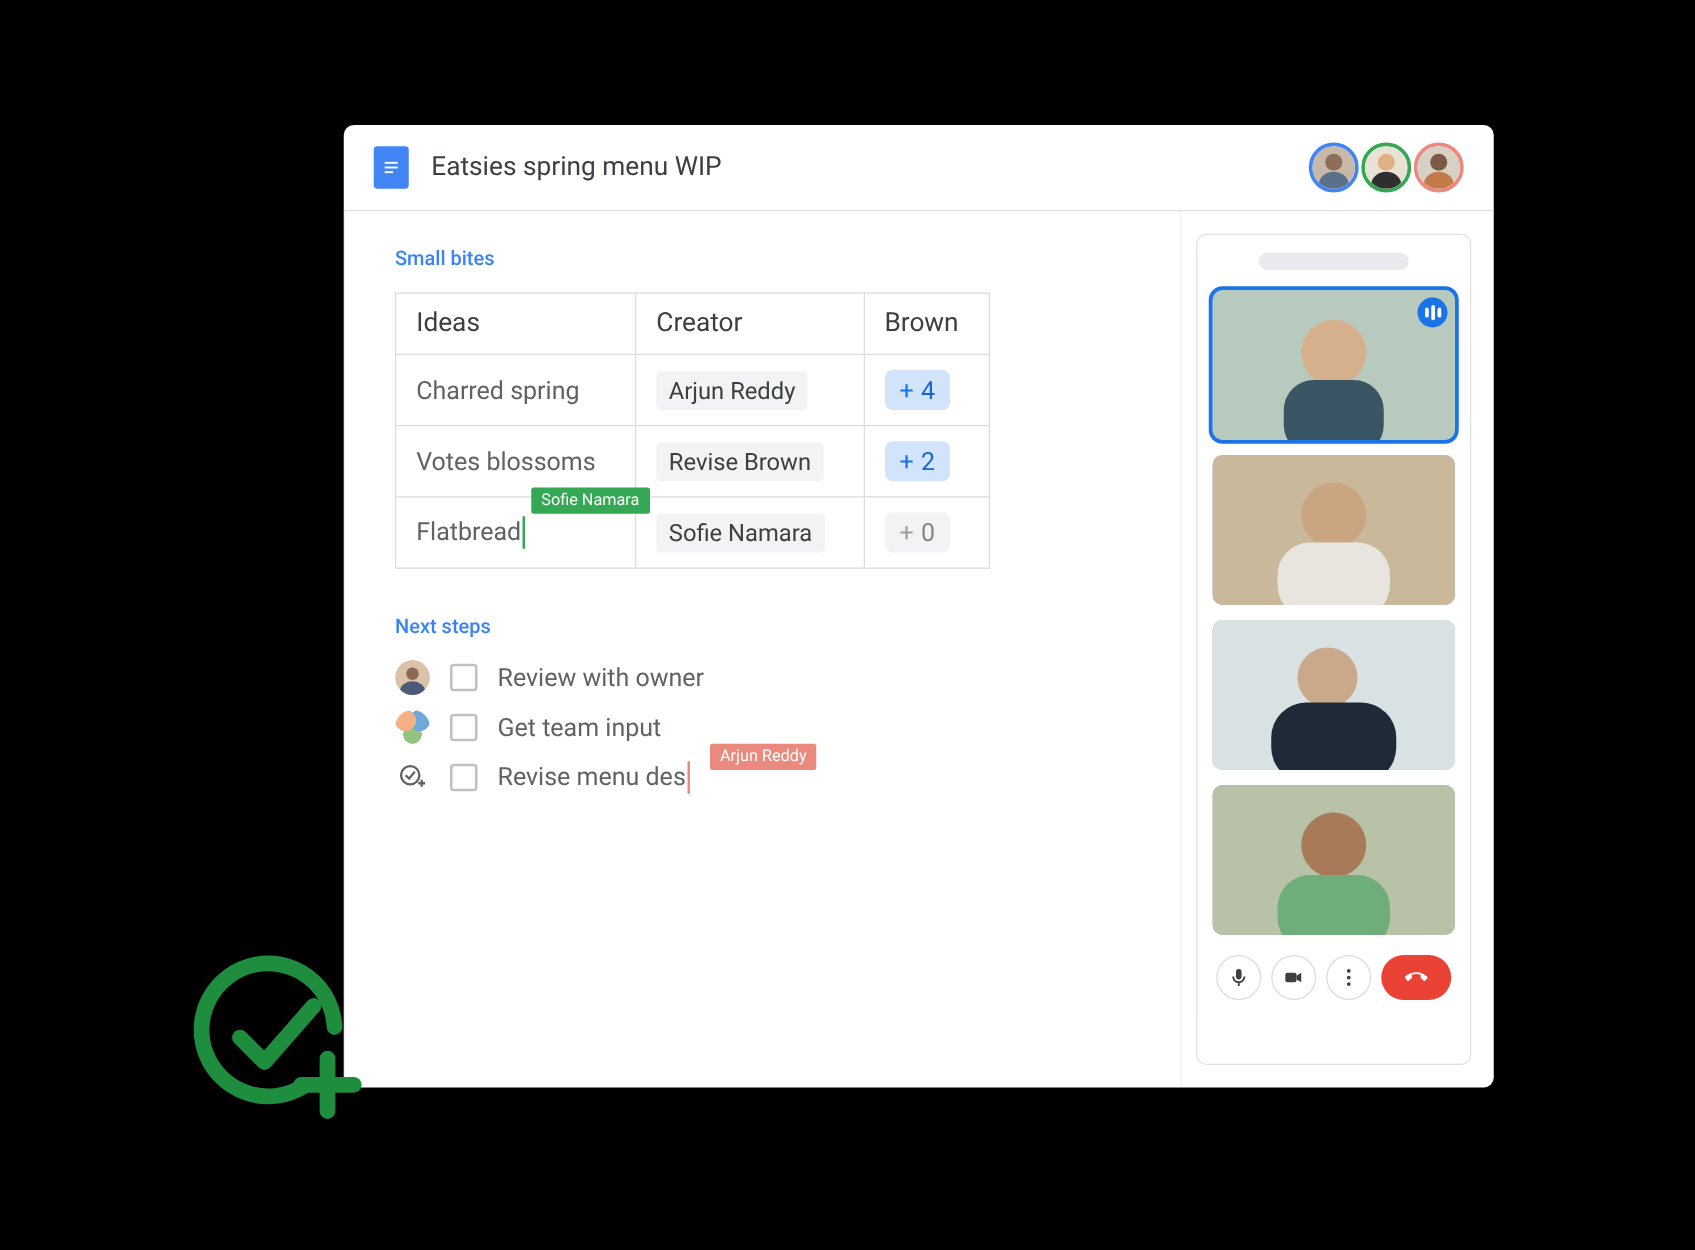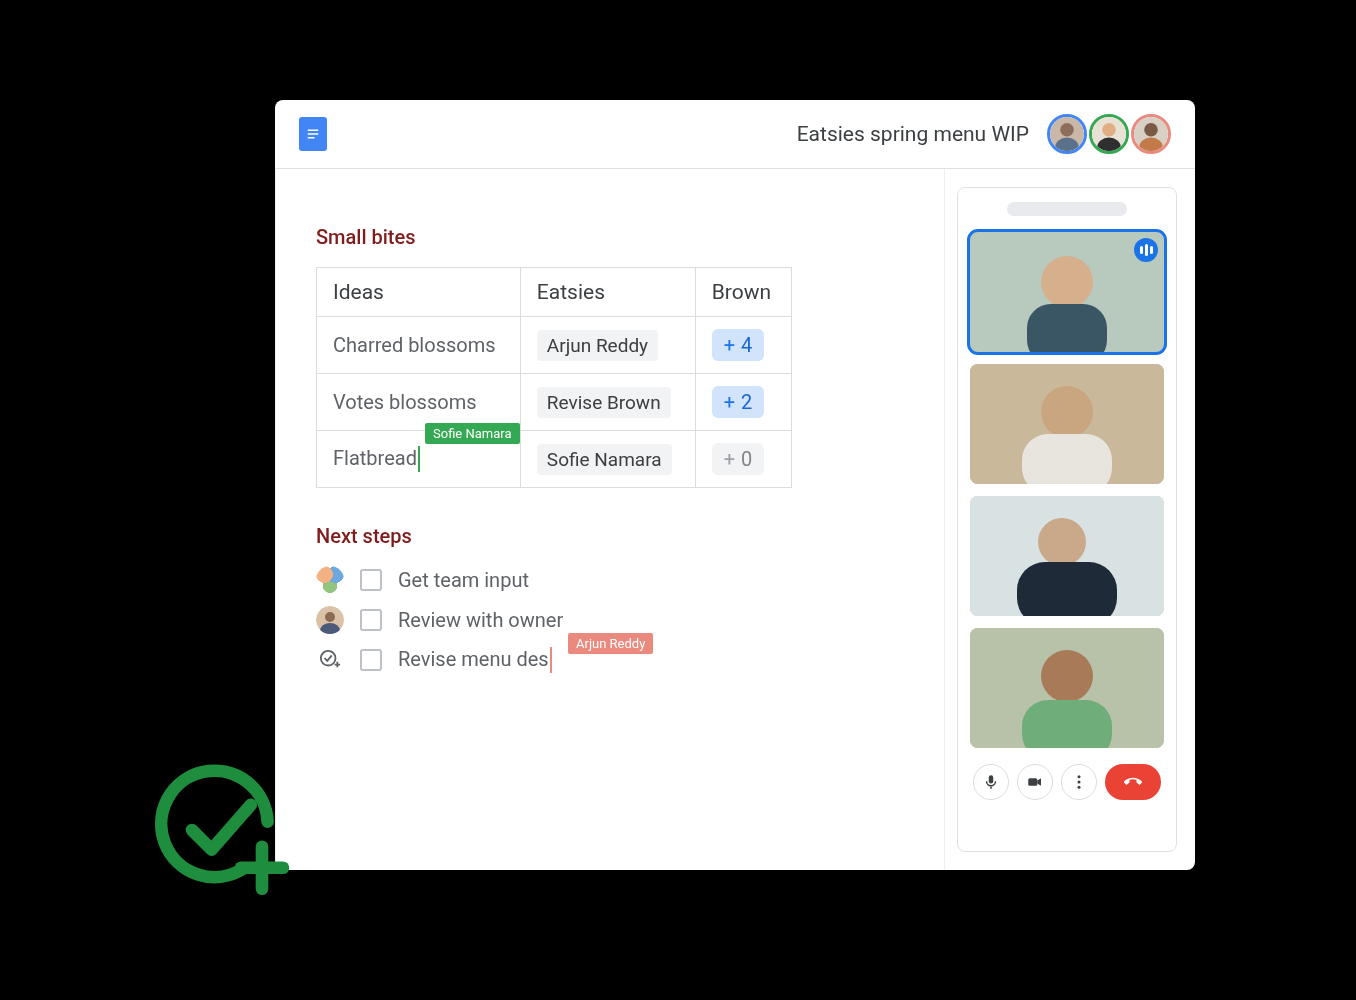--- a/index.html
+++ b/index.html
@@ -22,21 +22,20 @@
     display: flex;
     flex-direction: column;
     overflow: hidden;
   }
   .header {
     display: flex;
     align-items: center;
     padding: 14px 24px;
     border-bottom: 1px solid #e0e0e0;
     gap: 18px;
-    text-align: right;
   }
   .docs-icon {
     width: 28px;
     height: 34px;
     background: #4285F4;
     border-radius: 3px;
     display: flex;
     align-items: center;
     justify-content: center;
   }
@@ -65,25 +64,24 @@
     position: relative;
     border-left: 1px solid #eee;
     border-right: 1px solid #eee;
     margin: 0 12px 0 0;
   }
   .doc-area::before{
     content:"";
     position:absolute; left:0; top:0; bottom:0; width:10px;
   }
   h2.section {
-    font-size: 20px;
-    color: #7f1d1d;
+    font-size: 16px;
+    color: #3b82f6;
     font-weight: 500;
     margin-bottom: 18px;
-    margin-top: 28px;
   }
   table.ideas {
     border-collapse: collapse;
     width: 476px;
     margin-bottom: 36px;
   }
   table.ideas th, table.ideas td {
     border: 1px solid #dadce0;
     padding: 12px 16px;
     text-align: left;
@@ -255,25 +253,25 @@
 
   <div class="body">
 
     <div class="doc-area">
       <h2 class="section">Small bites</h2>
 
       <table class="ideas">
         <tbody>
             <tr>
           <th>Ideas</th>
-          <th>Eatsies</th>
+          <th>Creator</th>
           <th>Brown</th>
         </tr>
         <tr>
-          <td>Charred blossoms</td>
+          <td>Charred spring</td>
           <td><span class="creator-chip">Arjun Reddy</span></td>
           <td><span class="vote-chip pos">
                   <span class="plus">+</span>
                   <span>4</span>
                 </span></td>
         </tr>
         <tr>
           <td>Votes blossoms</td>
           <td><span class="creator-chip">Revise Brown</span></td>
           <td><span class="vote-chip pos">
@@ -291,34 +289,34 @@
                   <span class="plus">+</span>
                   <span>0</span>
                 </span></td>
         </tr>
       </tbody>
         </table>
 
       <h2 class="section">Next steps</h2>
       <div class="next-steps">
         <div class="task-row">
-          <div class="assign-icon multi"></div>
-          <div class="checkbox"></div>
-          <div class="task-text">Get team input</div>
-        </div>
-        <div class="task-row">
           <div class="assign-icon single">
             <svg viewBox="0 0 28 28">
                 <circle cx="14" cy="14" r="14" fill="#d9c2a8"></circle>
                 <circle cx="14" cy="11" r="5" fill="#8a6a52"></circle>
                 <ellipse cx="14" cy="25" rx="10" ry="8" fill="#4a5a78"></ellipse>
               </svg>
           </div>
           <div class="checkbox"></div>
           <div class="task-text">Review with owner</div>
+        </div>
+        <div class="task-row">
+          <div class="assign-icon multi"></div>
+          <div class="checkbox"></div>
+          <div class="task-text">Get team input</div>
         </div>
         <div class="task-row">
           <div class="assign-icon addtask">
             <svg viewBox="0 0 24 24" fill="none" stroke="#5f6368" stroke-width="2">
                 <circle cx="10" cy="10" r="8"></circle>
                 <path d="M6 10l3 3 5-6"></path>
                 <line x1="17" y1="17" x2="23" y2="17"></line>
                 <line x1="20" y1="14" x2="20" y2="20"></line>
               </svg>
           </div>

